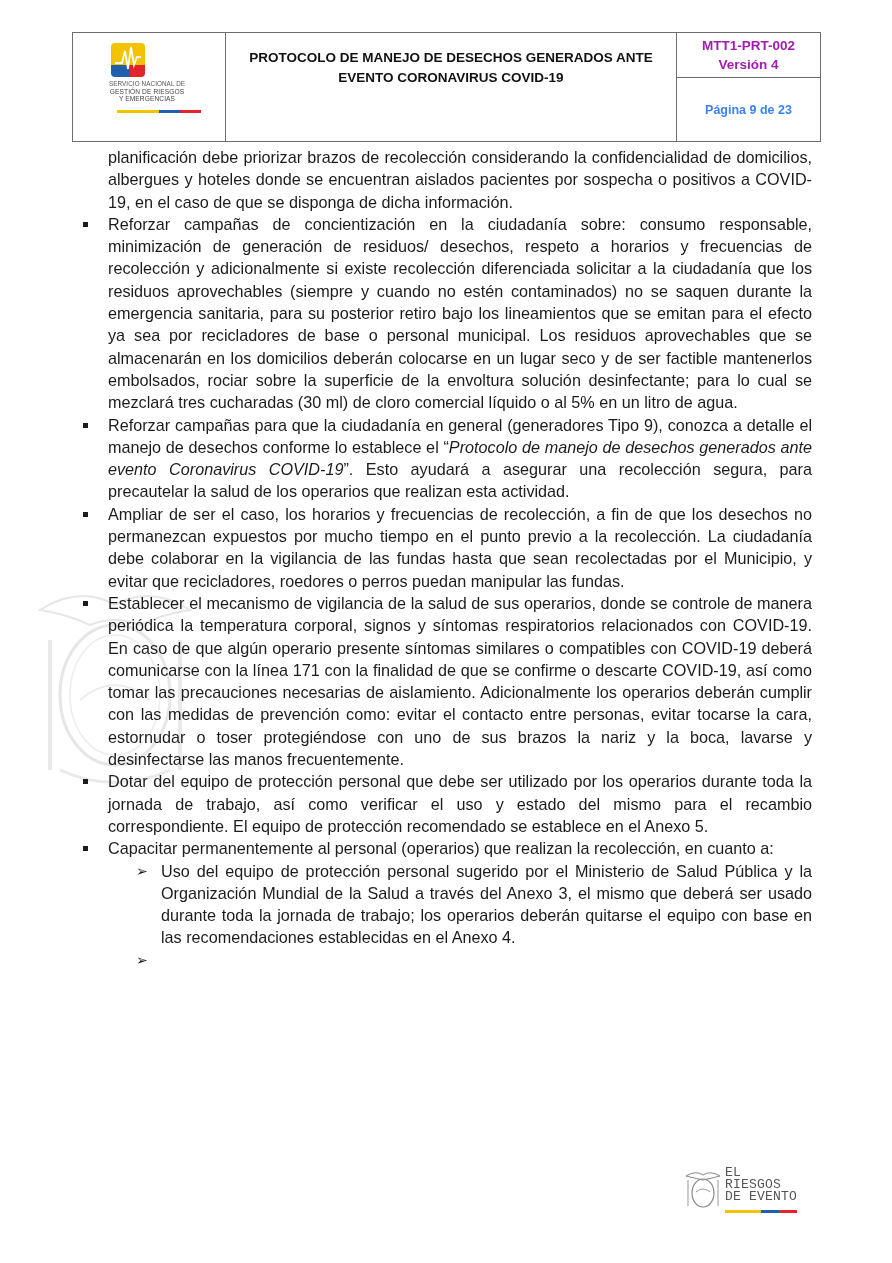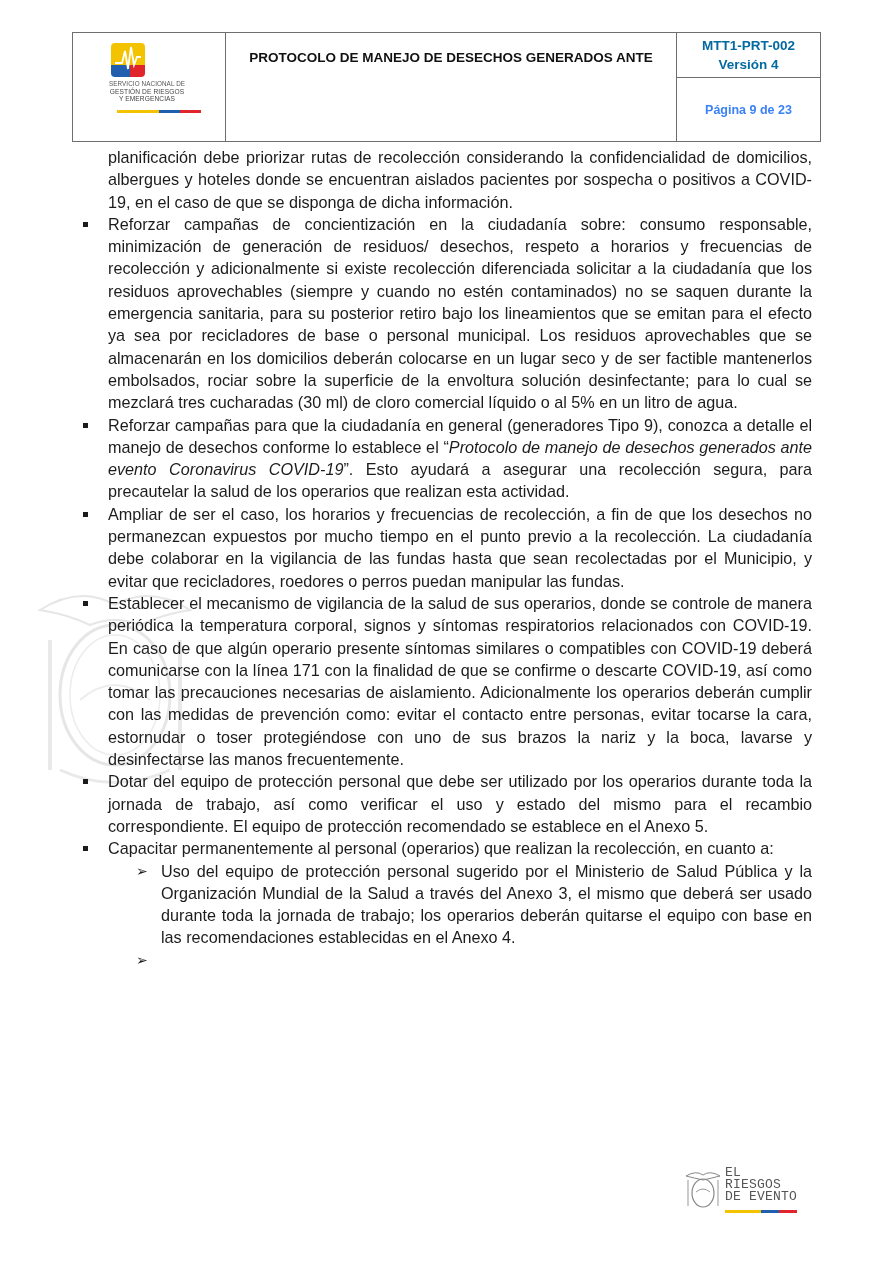--- a/index.html
+++ b/index.html
@@ -13,21 +13,21 @@
     }
     .hdr-logo { width: 153px; border-right: 1px solid #6e6e6e; position: relative; }
     .hdr-title {
       width: 451px; border-right: 1px solid #6e6e6e; display: flex; align-items: flex-start;
       justify-content: center; text-align: center; padding-top: 15px;
       font-family: "Liberation Sans", sans-serif; font-weight: bold; font-size: 13.5px; line-height: 20px; color: #111;
     }
     .hdr-right { flex: 1; display: flex; flex-direction: column; }
     .hdr-code {
       height: 45px; border-bottom: 1px solid #6e6e6e; text-align: center;
-      font-weight: bold; font-size: 13.5px; line-height: 19px; padding-top: 3px; color: #0369a1;
+      font-weight: bold; font-size: 13.5px; line-height: 19px; padding-top: 3px; color: #a21caf;
     }
     .hdr-page {
       flex: 1; display: flex; align-items: center; justify-content: center;
       font-weight: bold; font-size: 12.5px; color: #3b82f6;
     }
 
     .logo-mark { position: absolute; left: 38px; top: 10px; width: 34px; height: 34px; border-radius: 4px; overflow: hidden; }
     .logo-mark .y { position: absolute; left: 0; top: 0; width: 34px; height: 22px; background: #f4c300; }
     .logo-mark .b { position: absolute; left: 0; top: 22px; width: 19px; height: 12px; background: #1f5fad; }
     .logo-mark .r { position: absolute; left: 19px; top: 22px; width: 15px; height: 12px; background: #e0262c; }
@@ -85,20 +85,21 @@
     </div>
     <div class="flag-bar" style="left:44px; width:84px;">
       <span style="width:42px;background:#f4c300;"></span>
       <span style="width:21px;background:#1f5fad;"></span>
       <span style="width:21px;background:#e0262c;"></span>
     </div>
   </div>
   <div class="hdr-title">
     <div>
       <div>PROTOCOLO DE MANEJO DE DESECHOS GENERADOS ANTE</div>
+      <div>EVENTO CORONAVIRUS COVID-19</div>
     </div>
   </div>
   <div class="hdr-right">
     <div class="hdr-code">
       <div>MTT1-PRT-002</div>
       <div>Versión 4</div>
     </div>
     <div class="hdr-page">Página 9 de 23</div>
   </div>
 </div>
@@ -108,21 +109,21 @@
     <path d="M10,30 Q50,5 85,25 Q120,5 160,30 Q130,35 110,45 Q85,35 60,45 Q40,35 10,30 Z" fill="none" stroke="#777" stroke-width="2"></path>
     <ellipse cx="85" cy="115" rx="55" ry="70" fill="none" stroke="#777" stroke-width="3"></ellipse>
     <ellipse cx="85" cy="115" rx="45" ry="60" fill="none" stroke="#999" stroke-width="1.5"></ellipse>
     <path d="M20,60 L20,190 M150,60 L150,190" stroke="#888" stroke-width="4"></path>
     <path d="M30,190 Q85,215 140,190" fill="none" stroke="#888" stroke-width="3"></path>
     <path d="M50,120 Q85,90 120,120" fill="none" stroke="#999" stroke-width="2"></path>
   </svg>
 </div>
 
 <div class="content">
-  <p class="cont">planificación debe priorizar rutas de recolección considerando la confidencialidad de domicilios, albergues y hoteles donde se encuentran aislados pacientes por sospecha o positivos a COVID-19, en el caso de que se disponga de dicha información.</p>
+  <p class="cont">planificación debe priorizar brazos de recolección considerando la confidencialidad de domicilios, albergues y hoteles donde se encuentran aislados pacientes por sospecha o positivos a COVID-19, en el caso de que se disponga de dicha información.</p>
 
   <div class="bullet">
     <span class="mk"></span>
     <p>Reforzar campañas de concientización en la ciudadanía sobre: consumo responsable, minimización de generación de residuos/ desechos, respeto a horarios y frecuencias de recolección y adicionalmente si existe recolección diferenciada solicitar a la ciudadanía que los residuos aprovechables (siempre y cuando no estén contaminados) no se saquen durante la emergencia sanitaria, para su posterior retiro bajo los lineamientos que se emitan para el efecto ya sea por recicladores de base o personal municipal. Los residuos aprovechables que se almacenarán en los domicilios deberán colocarse en un lugar seco y de ser factible mantenerlos embolsados, rociar sobre la superficie de la envoltura solución desinfectante; para lo cual se mezclará tres cucharadas (30 ml) de cloro comercial líquido o al 5% en un litro de agua.</p>
   </div>
 
   <div class="bullet">
     <span class="mk"></span>
     <p><span>Reforzar campañas para que la ciudadanía en general (generadores Tipo 9), conozca a detalle el manejo de desechos conforme lo establece el “</span><em>Protocolo de manejo de desechos generados ante evento Coronavirus COVID-19</em><span>”. Esto ayudará a asegurar una recolección segura, para precautelar la salud de los operarios que realizan esta actividad.</span></p>
   </div>

